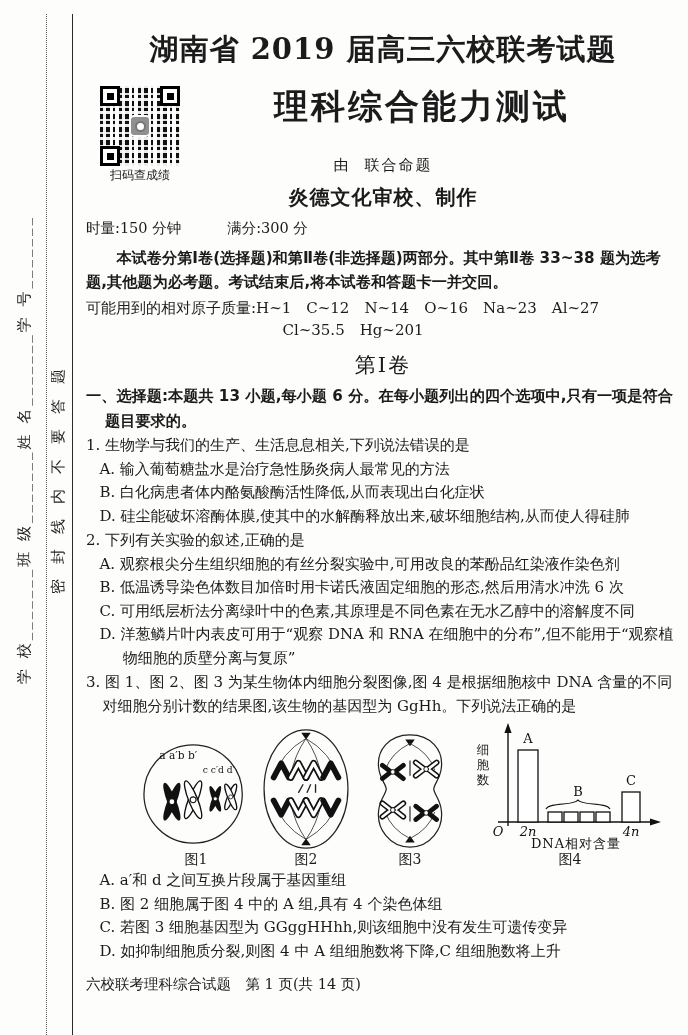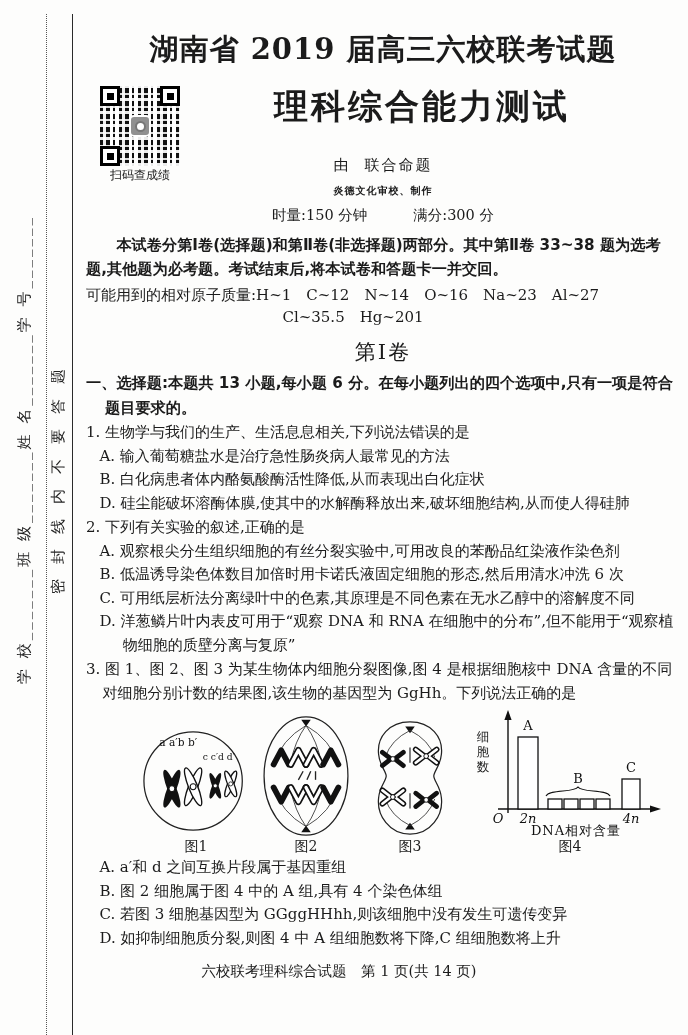--- a/index.html
+++ b/index.html
@@ -36,22 +36,22 @@
               font-family:"DejaVu Sans","Liberation Sans",sans-serif;}
 
   .exam-subtitle{text-align:center;padding-left:78px;font-family:"DejaVu Sans","Liberation Sans",sans-serif;
                  font-weight:bold;font-size:34px;letter-spacing:3px;margin:14px 0 0;}
 
   .commission{display:flex;justify-content:center;align-items:center;gap:16px;margin-top:26px;font-size:15px;}
   .commission .rows{line-height:25px;letter-spacing:1px;text-align:center;}
   .joint{letter-spacing:2px;}
 
   .producer{text-align:center;font-family:"DejaVu Sans","Liberation Sans",sans-serif;
-            font-weight:bold;font-size:10px;margin-top:9px;letter-spacing:1px;}
-  .meta{display:flex;justify-content:center;gap:46px;font-size:14.5px;margin-top:8px;}
+            font-weight:bold;font-size:20px;margin-top:9px;letter-spacing:1px;}
+  .meta{display:flex;justify-content:flex-start;gap:46px;font-size:14.5px;margin-top:8px;}
 
   .intro{font-family:"DejaVu Sans","Liberation Sans",sans-serif;font-weight:bold;font-size:15.2px;
          line-height:23.5px;text-indent:2em;margin:9px 0 0;}
   .atomic{font-size:15px;line-height:22px;margin-top:3px;}
   .atomic2{text-align:center;padding-right:60px;font-size:15px;line-height:22px;}
 
   .part-title{text-align:center;font-size:21px;font-weight:400;letter-spacing:2px;margin:10px 0 5px;}
 
   .section-head{font-family:"DejaVu Sans","Liberation Sans",sans-serif;font-weight:bold;font-size:15.2px;
                 line-height:24.5px;padding-left:1.25em;text-indent:-1.25em;}
@@ -60,21 +60,21 @@
   .option{font-size:15px;line-height:23.5px;margin-left:0.9em;padding-left:1.55em;text-indent:-1.55em;}
 
   
   .figures{display:flex;align-items:flex-end;margin:4px 0 0 56px;}
   .figbox{display:flex;flex-direction:column;align-items:center;}
   .figcap{font-size:14px;margin-top:1px;}
   .gap1{width:12px}.gap2{width:18px}.gap3{width:24px}
   .fig4box{position:relative;}
   .fig4-ylabel{position:absolute;left:0;top:20px;width:14px;font-size:12.5px;line-height:15px;text-align:center;}
 
-  .footer{text-align:center;font-size:14.5px;margin-top:12px;padding-right:88px;}
+  .footer{font-size:14.5px;margin-top:12px;padding-right:88px;}
 
   svg{display:block;}
   svg text{font-family:"DejaVu Serif","Liberation Serif",serif;fill:#111;}
 </style>
 </head>
 <body>
 
 <div class="side-fill">学 校_______班 级_______姓 名_______学 号_______</div>
 <div class="dotted-line"></div>
 <div class="side-seal">密　封　线　内　不　要　答　题</div>

